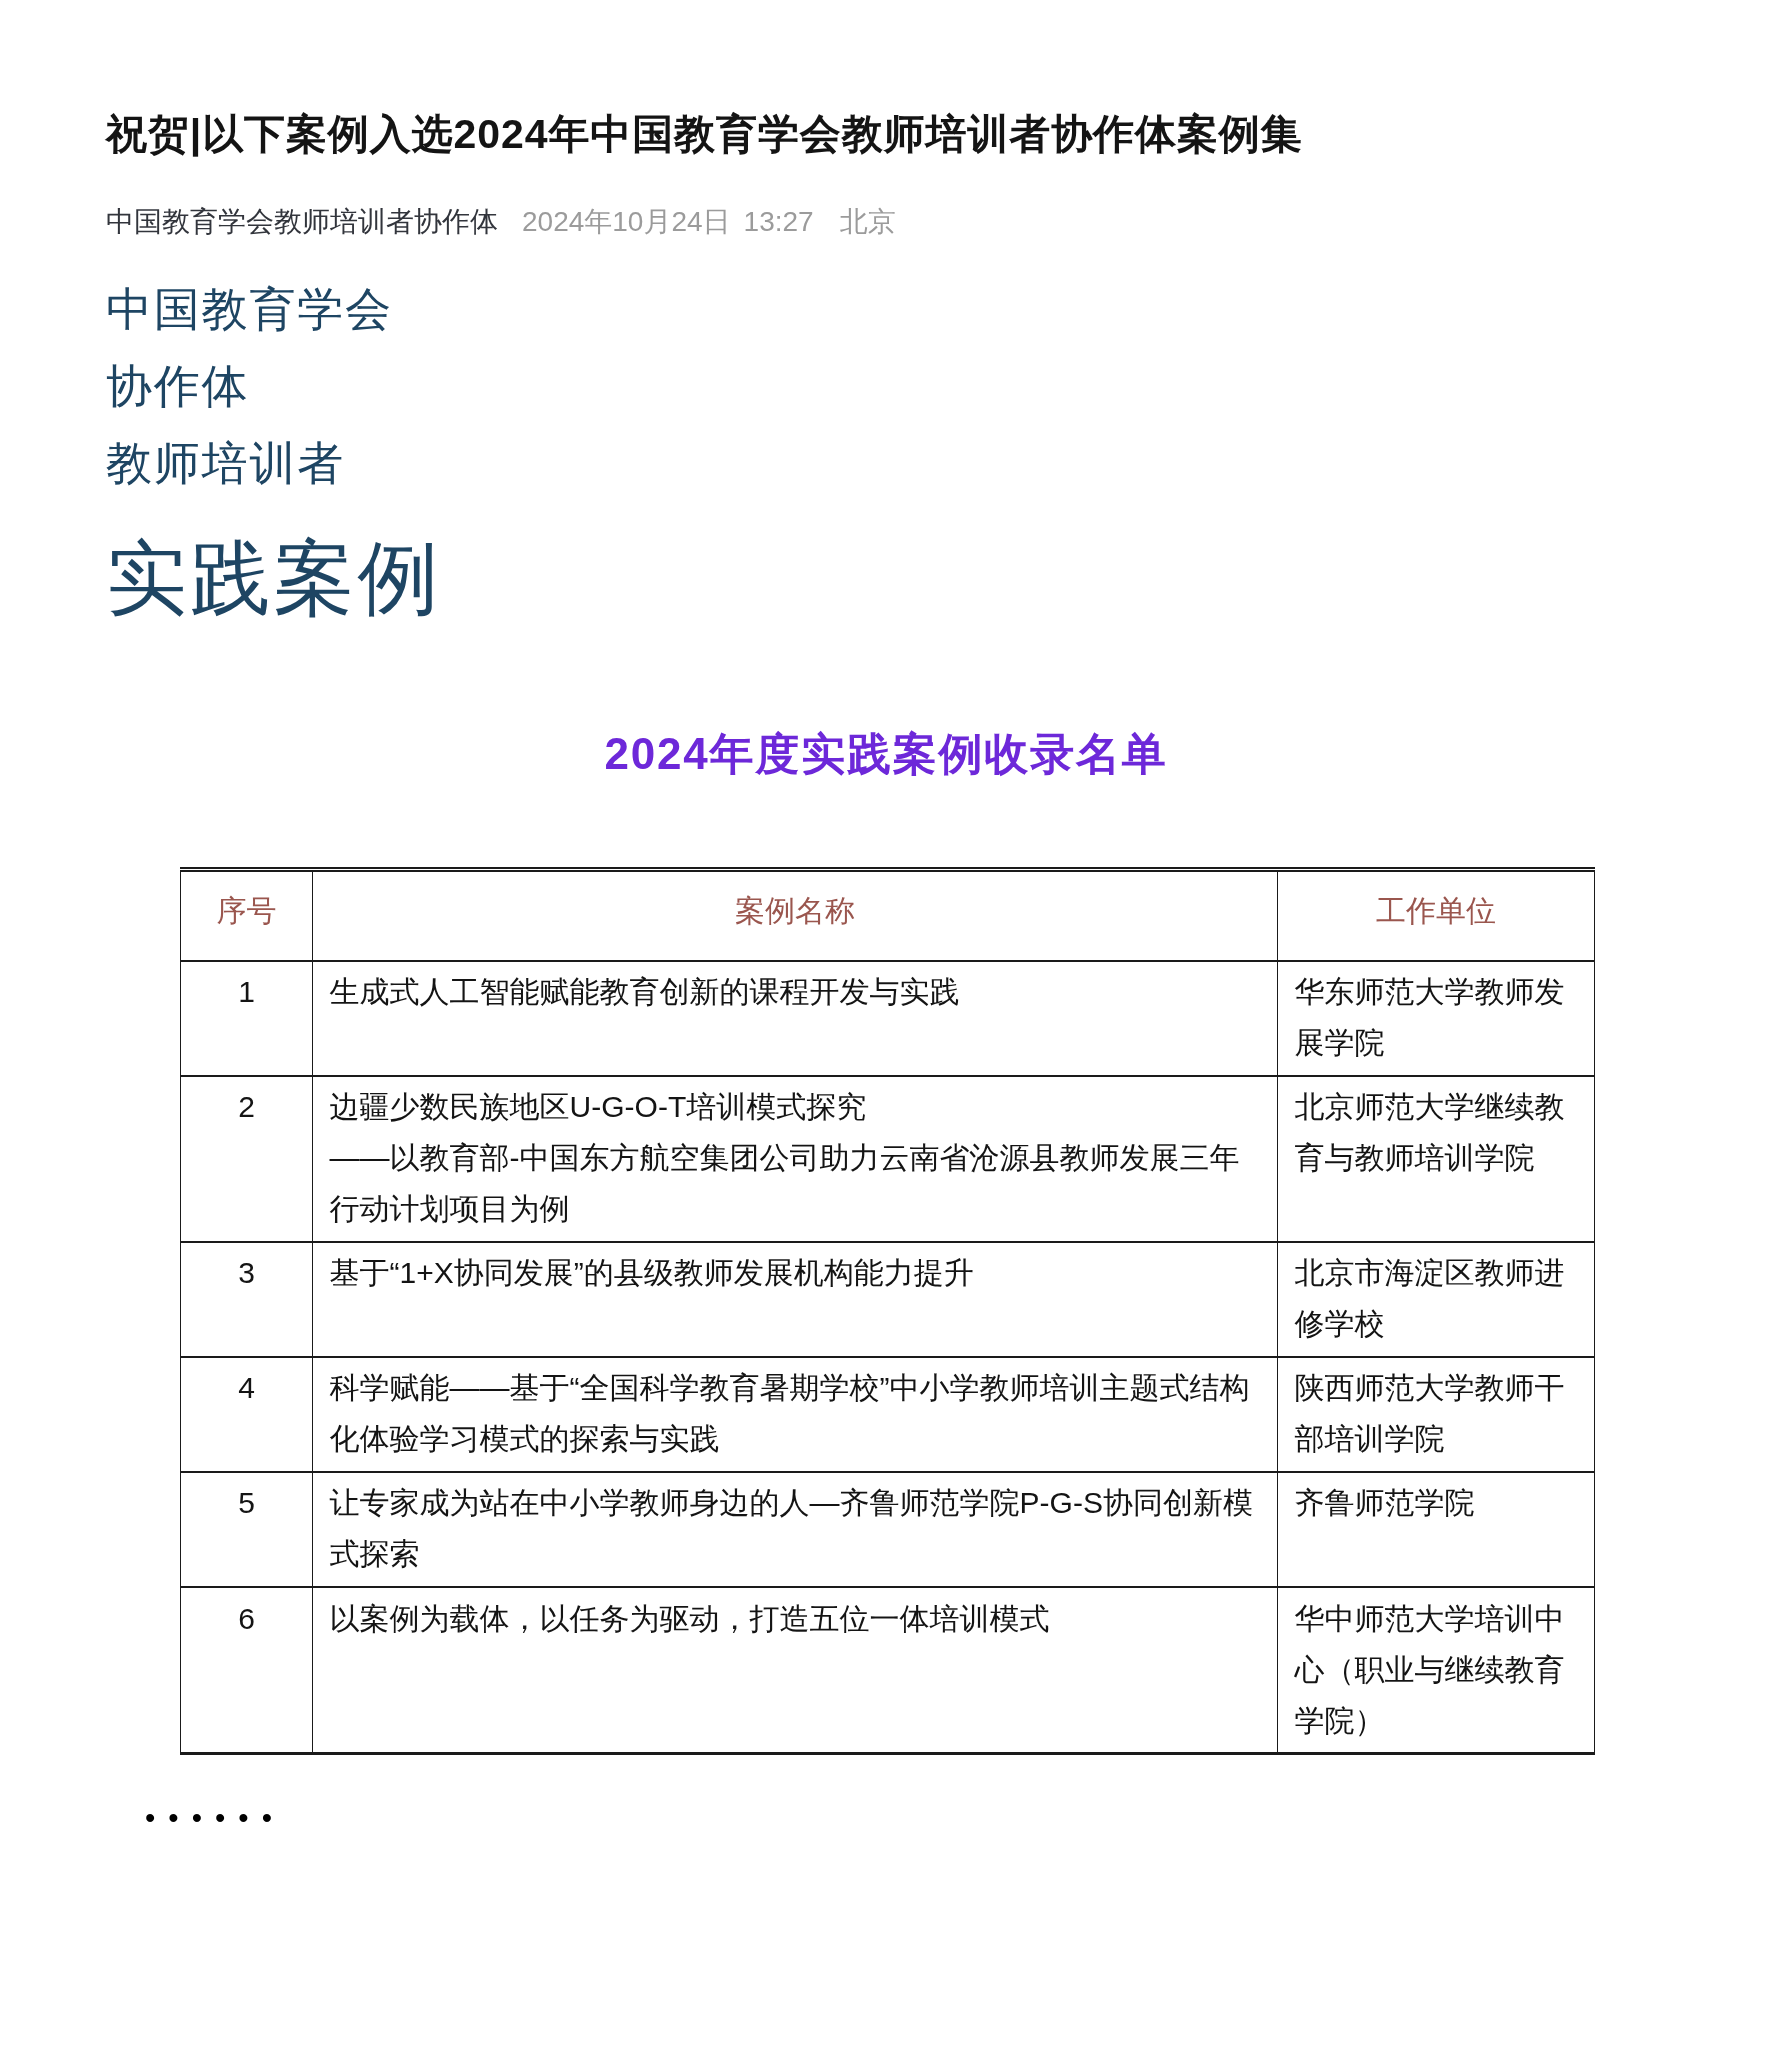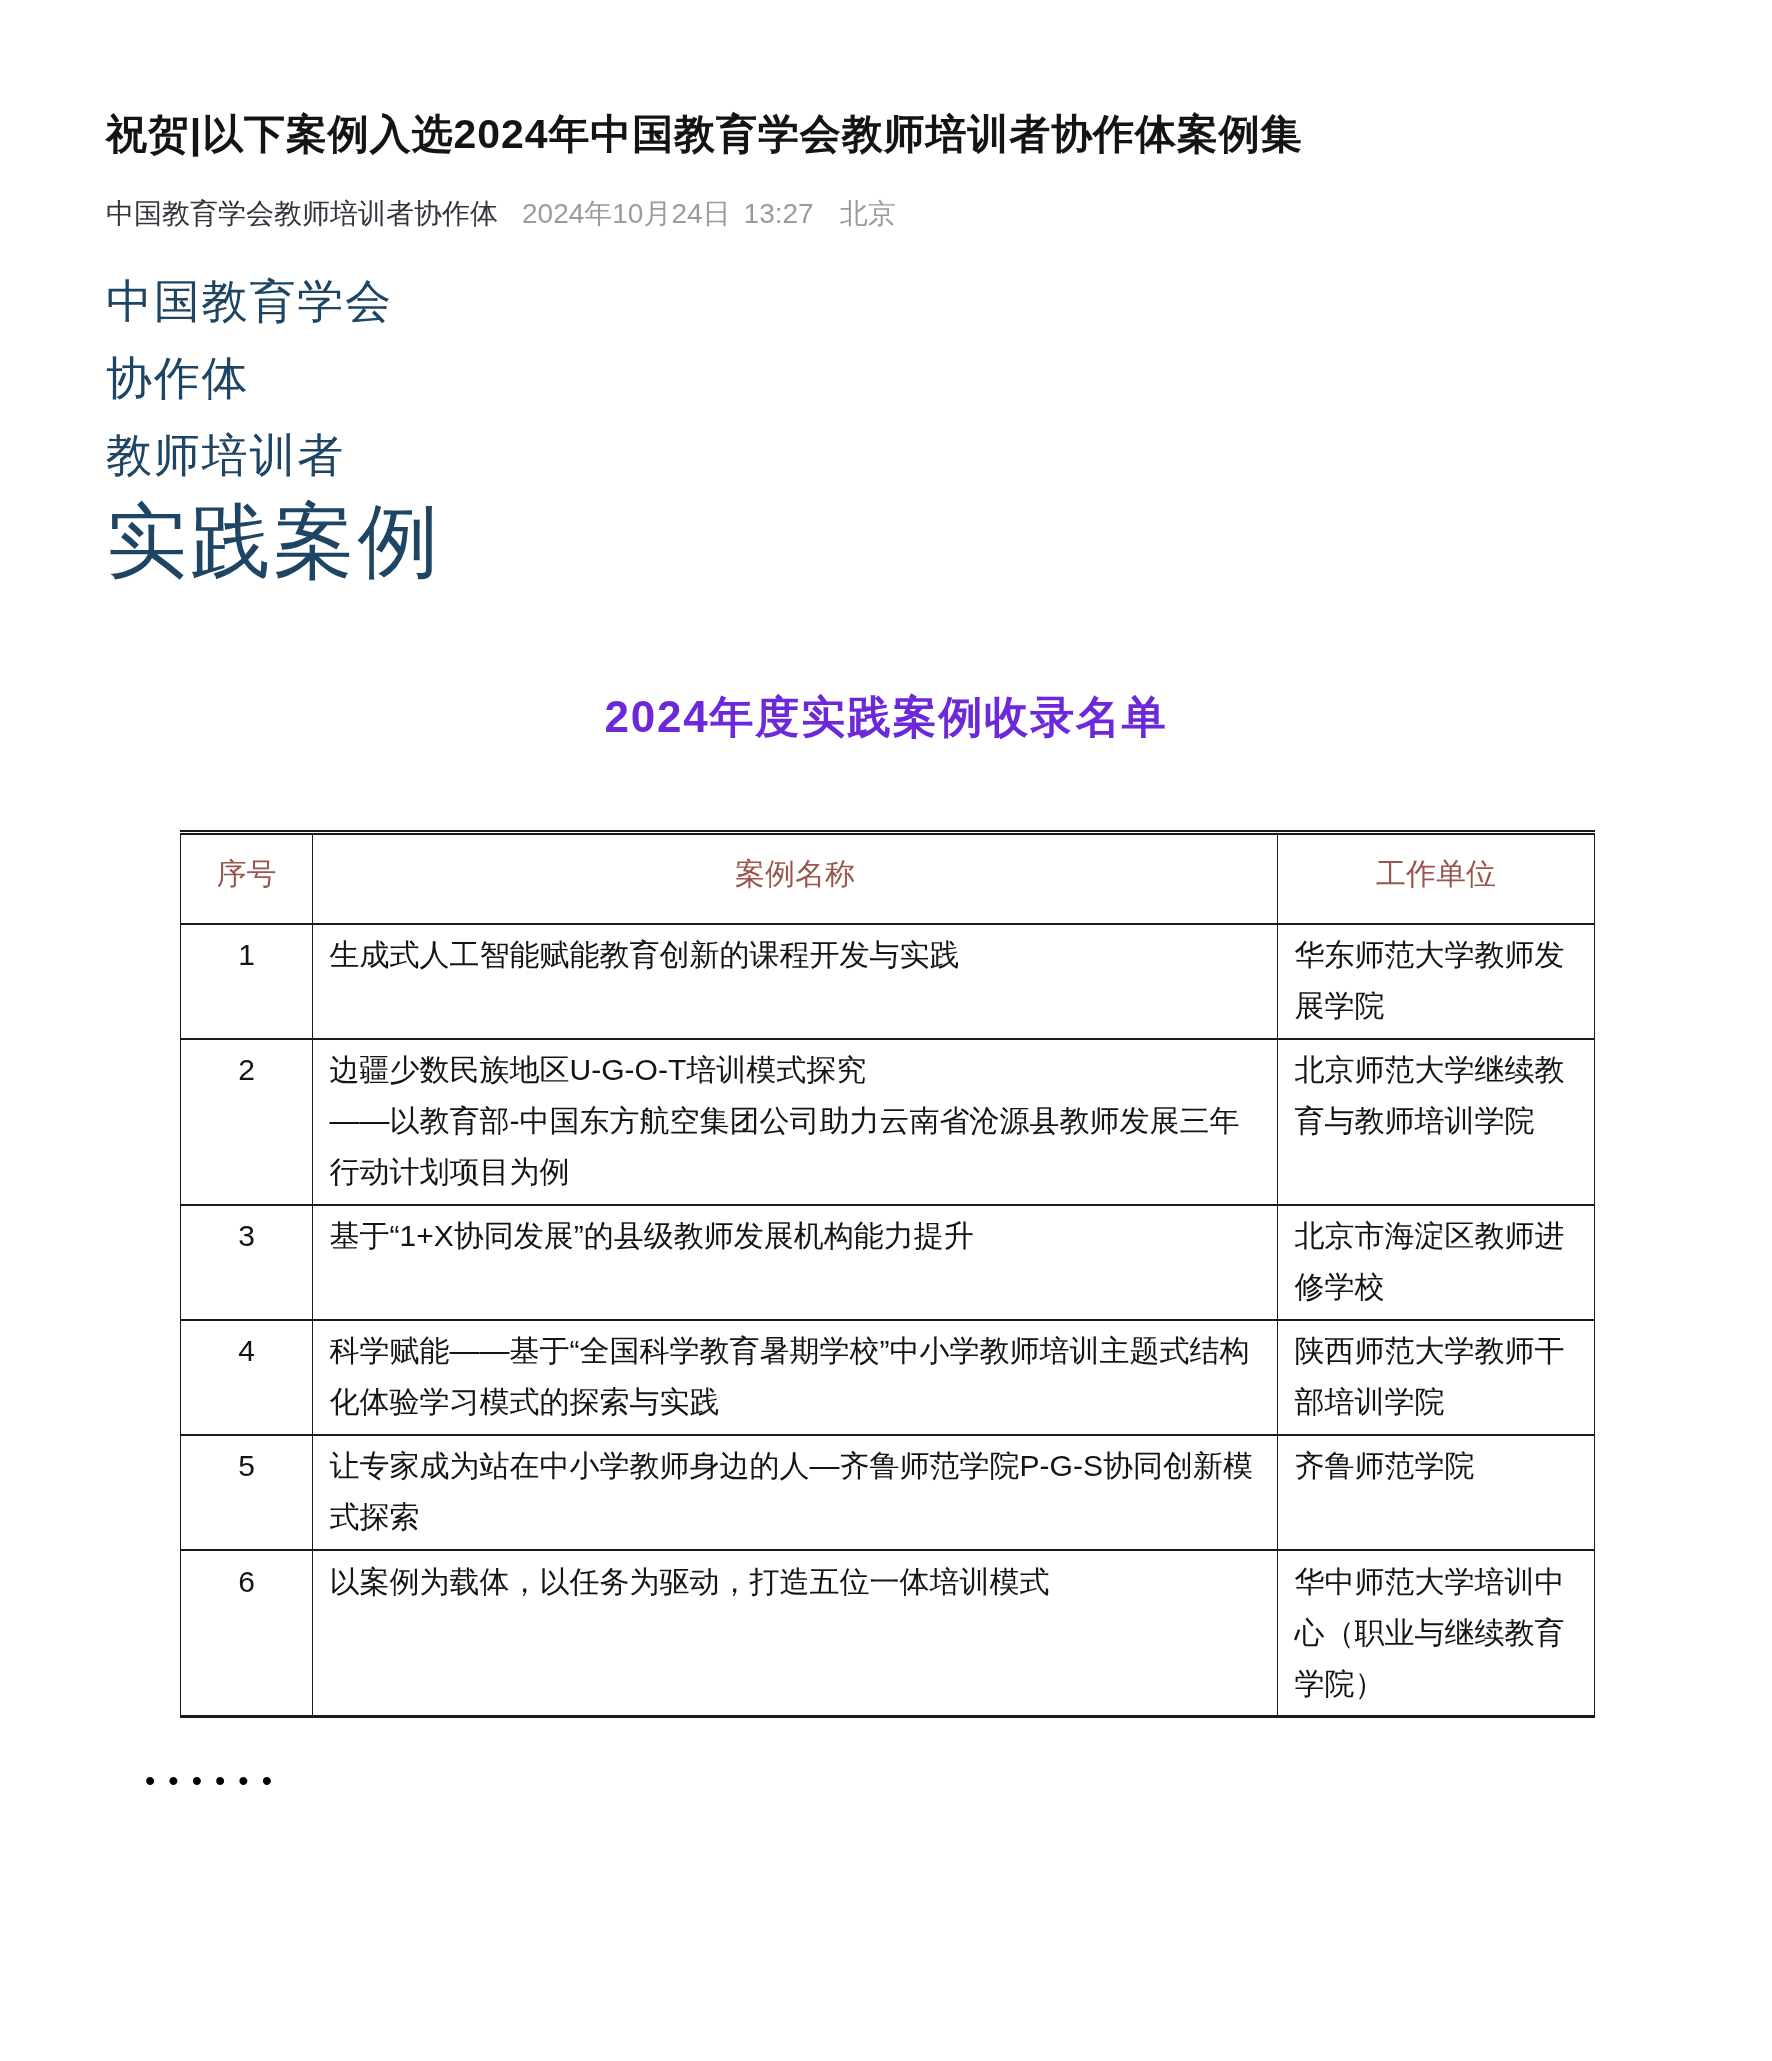--- a/index.html
+++ b/index.html
@@ -10,35 +10,35 @@
     -webkit-font-smoothing:antialiased;
   }
   .page{padding:0 106px;}
 
   .title{
     margin:107px 0 0 0;
     font-size:41px;line-height:55px;font-weight:bold;color:#141414;
     letter-spacing:0.9px;
   }
 
-  .byline{margin-top:32px;font-size:28px;line-height:39px;white-space:nowrap;}
+  .byline{margin-top:40px;font-size:28px;line-height:39px;white-space:nowrap;}
   .byline .account{color:#32353c;margin-right:24px;}
   .byline .meta{color:#9b9b9b;}
   .byline .date{margin-right:13px;}
   .byline .time{margin-right:26px;}
 
   .brand{
     margin-top:29.5px;
     text-align:left;
     color:#1e4563;
     font-weight:normal;
   }
   .brand .line{font-size:46px;line-height:77px;letter-spacing:1.8px;}
   .brand .slogan{
-    font-size:81px;line-height:89px;margin-top:3px;letter-spacing:2.8px;
+    font-size:81px;line-height:89px;margin-top:32px;letter-spacing:2.8px;
     padding-right:28px;
   }
 
   .intro{
     margin:31px 0 0 0;
     font-size:31px;line-height:74px;color:#111111;
     text-indent:2em;text-align:justify;
     letter-spacing:0.5px;
   }
 

